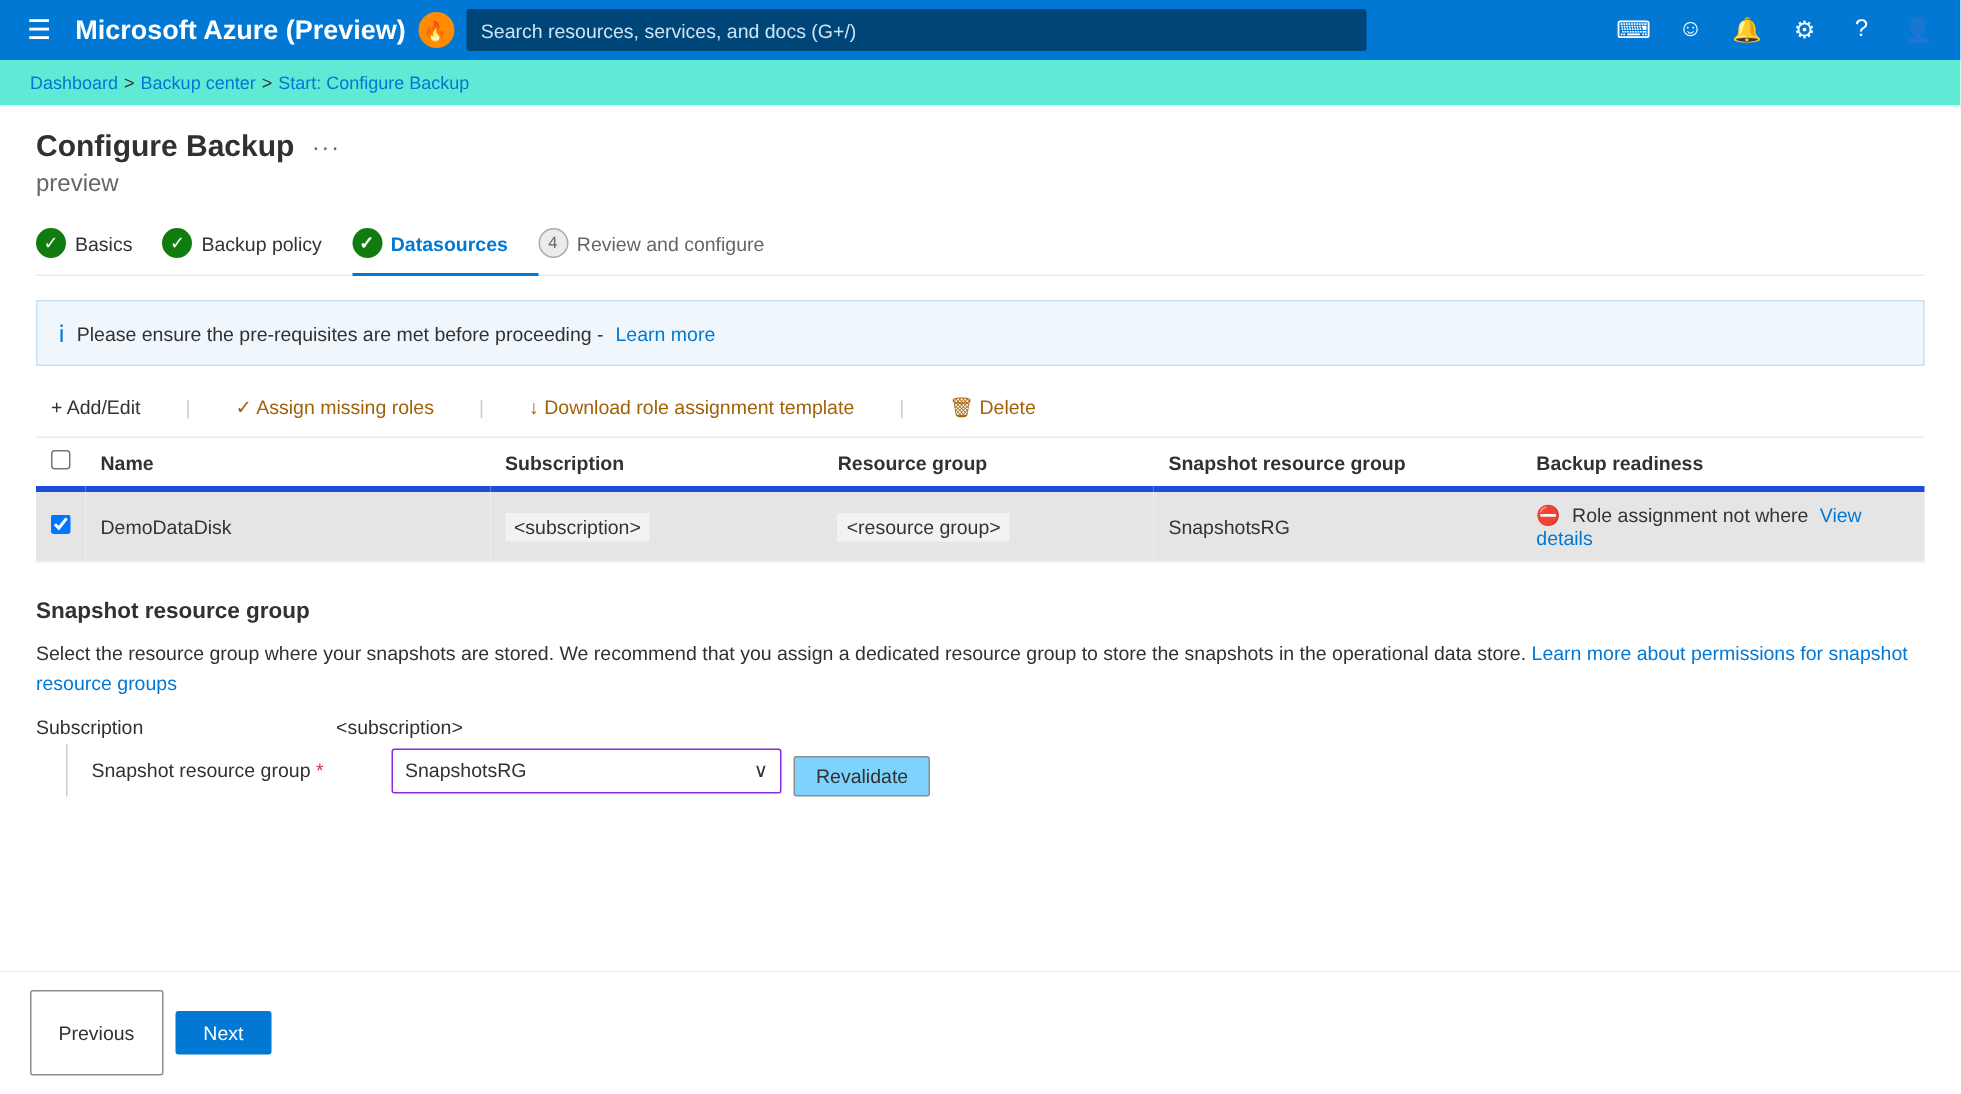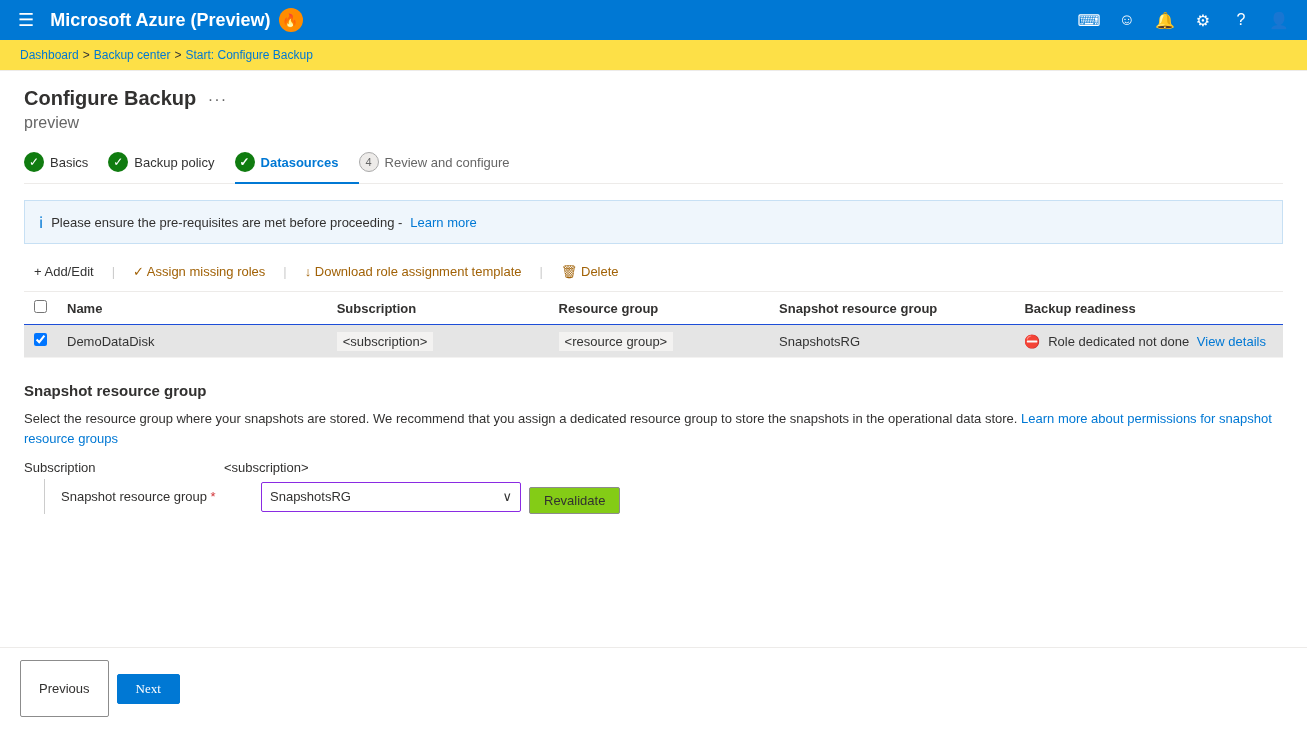--- a/index.html
+++ b/index.html
@@ -39,21 +39,21 @@
     .nav-icons { margin-left: auto; display: flex; gap: 2px; }
     .nav-icon-btn {
       width: 36px; height: 36px;
       display: flex; align-items: center; justify-content: center;
       cursor: pointer; color: white; font-size: 16px;
       border-radius: 2px;
     }
 
     
     .breadcrumb {
-      background: #fde047;
+      background: #5eead4;
       padding: 8px 20px;
       font-size: 12px;
       color: #0078d4;
       display: flex;
       align-items: center;
       gap: 4px;
       border-bottom: 1px solid #edebe9;
     }
     .breadcrumb span { color: #333; }
     .breadcrumb a { color: #0078d4; text-decoration: none; }
@@ -132,21 +132,21 @@
       font-size: 13px;
       color: #323130;
     }
     .info-icon { color: #0078d4; font-size: 16px; }
     .info-link { color: #0078d4; text-decoration: none; }
 
     
     .toolbar {
       display: flex;
       align-items: center;
-      gap: 4px;
+      gap: 16px;
       margin-bottom: 0;
       border-bottom: 1px solid #edebe9;
       padding-bottom: 8px;
     }
     .toolbar-btn {
       display: flex;
       align-items: center;
       gap: 4px;
       padding: 4px 10px;
       cursor: pointer;
@@ -163,21 +163,21 @@
       width: 100%;
       border-collapse: collapse;
       margin-bottom: 24px;
     }
     .data-table th {
       text-align: left;
       padding: 8px 10px;
       font-weight: 600;
       font-size: 13px;
       color: #323130;
-      border-bottom: 1px solid #1d4ed8;
+      border-bottom: 4px solid #1d4ed8;
     }
     .data-table td {
       padding: 8px 10px;
       font-size: 13px;
       border-bottom: 1px solid #f3f2f1;
     }
     .data-table tr.selected td { background: #e5e5e5; }
     .checkbox-cell { width: 30px; }
     input[type=checkbox] { cursor: pointer; }
     .error-icon { color: #d13438; margin-right: 4px; }
@@ -224,21 +224,21 @@
       background: white;
       display: flex;
       align-items: center;
       justify-content: space-between;
       cursor: pointer;
     }
     .dropdown-chevron { color: #333; }
 
     .revalidate-btn {
       border: 1px solid #8c8c8c;
-      background: #84cc16;
+      background: #7dd3fc;
       padding: 5px 14px;
       font-size: 13px;
       cursor: pointer;
       border-radius: 2px;
       color: #323130;
       margin-top: 8px;
     }
 
     
     .page-footer {
@@ -263,21 +263,20 @@
       color: #323130;
     }
     .btn-primary {
       border: 1px solid #0078d4;
       background: #0078d4;
       padding: 6px 18px;
       font-size: 13px;
       cursor: pointer;
       border-radius: 2px;
       color: white;
-      font-family: Liberation Serif, serif;
     }
 
     .col-name { width: 22%; }
     .col-sub { width: 18%; }
     .col-rg { width: 18%; }
     .col-srg { width: 20%; }
     .col-br { width: 22%; }
 
     .subscription-cell {
       background: #f3f2f1;
@@ -288,20 +287,21 @@
       padding: 2px 6px;
     }
   </style>
 </head>
 <body>
 
 <div class="top-nav">
   <div class="hamburger">☰</div>
   <span class="app-title">Microsoft Azure (Preview)</span>
   <div class="fire-icon">🔥</div>
+  <input class="search-bar" type="text" placeholder="Search resources, services, and docs (G+/)" style="">
   <div class="nav-icons">
     <div class="nav-icon-btn">⌨</div>
     <div class="nav-icon-btn">☺</div>
     <div class="nav-icon-btn">🔔</div>
     <div class="nav-icon-btn">⚙</div>
     <div class="nav-icon-btn">?</div>
     <div class="nav-icon-btn">👤</div>
   </div>
 </div>
 
@@ -377,21 +377,21 @@
         <td>DemoDataDisk</td>
         <td>
           <span class="subscription-cell">&lt;subscription&gt;</span>
         </td>
         <td>
           <span class="rg-cell">&lt;resource group&gt;</span>
         </td>
         <td>SnapshotsRG</td>
         <td>
           <span class="error-icon">⛔</span>
-          <span>Role dedicated not done</span>
+          <span>Role assignment not where</span>
           <a href="#" class="view-details-link">View details</a>
         </td>
       </tr>
     </tbody>
   </table>
 
   <div class="section-title">Snapshot resource group</div>
   <p class="section-desc">
     <span>Select the resource group where your snapshots are stored. We recommend that you assign a dedicated resource group to store the snapshots in the operational data store.</span>
     <a href="#">Learn more about permissions for snapshot resource groups</a>

